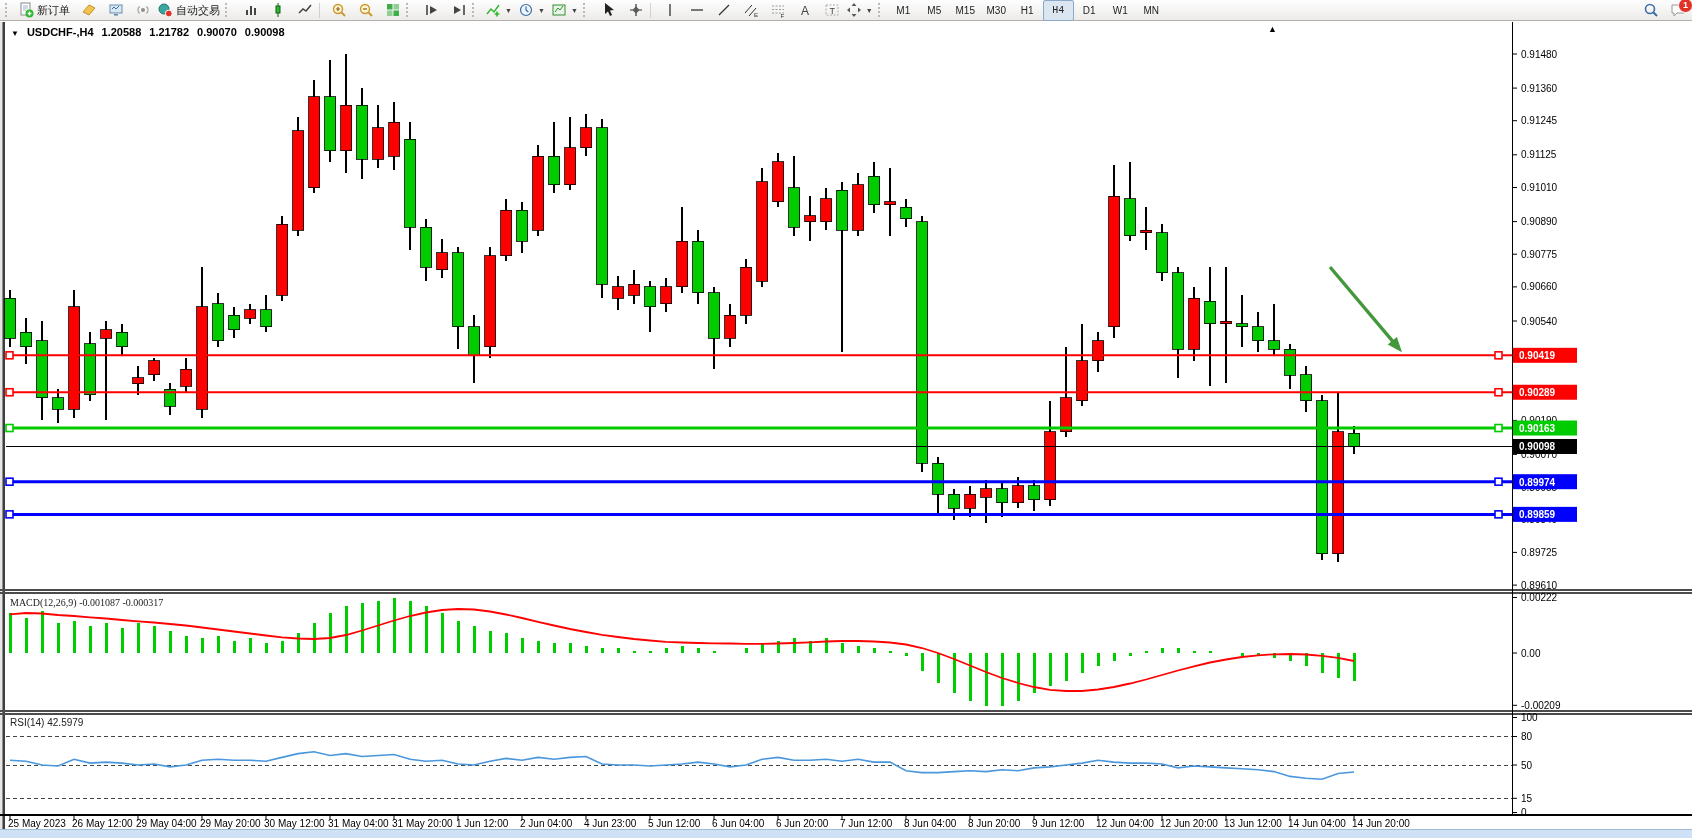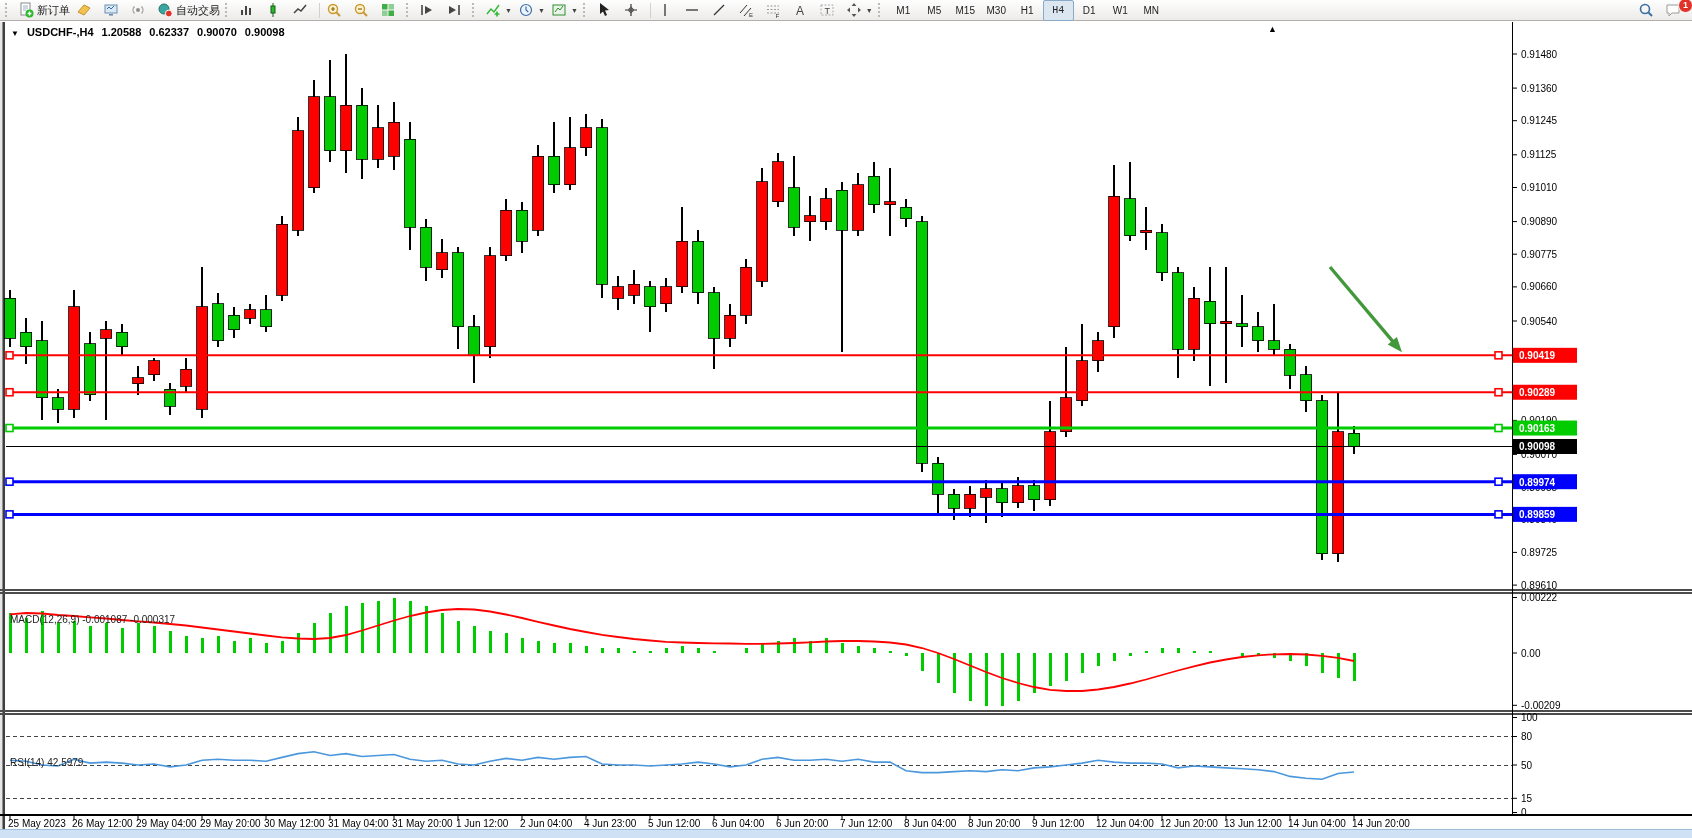--- a/index.html
+++ b/index.html
@@ -1,19 +1,19 @@
 <!DOCTYPE html>
 <html><head>
 <meta charset="utf-8">
 <style>
   html,body{margin:0;padding:0;background:#fff;}
   body{width:1692px;height:838px;overflow:hidden;font-family:"Liberation Sans",sans-serif;position:relative;}
   
   .toolbar{position:absolute;top:0;left:0;width:1692px;height:21px;background:linear-gradient(#fefefe,#ecebe9);border-bottom:1px solid #b3b0ac;display:flex;align-items:center;padding:0 3px;box-sizing:border-box;z-index:40;}
-  .tbtn{height:19px;min-width:21px;display:flex;align-items:center;justify-content:flex-start;gap:3px;padding:0 2px;border:1px solid transparent;border-radius:2px;font-size:11px;color:#1a1a1a;cursor:default;}
+  .tbtn{height:19px;min-width:21px;display:flex;align-items:center;justify-content:flex-end;gap:3px;padding:0 2px;border:1px solid transparent;border-radius:2px;font-size:11px;color:#1a1a1a;cursor:default;}
   .tbtn.active{border:1px solid #8aa8c8;background:#dce6f1;font-family:Liberation Mono, monospace;}
   .tbtn svg{width:16px;height:16px;display:block;}
   .tf{min-width:25px;font-size:10px;color:#222;justify-content:center;}
   .grip{width:4px;height:14px;border-left:2px dotted #bcb9b4;margin:0 4px 0 2px;}
   .vsep{width:1px;height:15px;background:#d4d1cd;margin:0 3px;}
   .caret{font-size:7px;color:#444;margin-left:1px;}
   .tb-right{margin-left:auto;display:flex;align-items:center;}
   .chatwrap{position:relative;}
   .badge{position:absolute;top:-3px;right:-5px;background:#e03226;color:#fff;font-size:9px;font-weight:bold;border-radius:8px;min-width:13px;height:13px;line-height:13px;text-align:center;border:1px solid #fff;}
   
@@ -702,23 +702,23 @@
         <line x1="1330.0" y1="267.0" x2="1394.9" y2="343.8" stroke="#44983c" stroke-width="3.4"></line>
         <polygon points="1402.0,352.2 1387.7,344.6 1396.9,336.9" fill="#44983c"></polygon>
       </g>
     </svg>
   </div>
 
 <div class="hdr">
   <span class="tri">▼</span>
   <span>USDCHF-,H4</span>
   <span>1.20588</span>
-  <span>0.62337</span>
+  <span>1.21782</span>
   <span>0.90070</span>
   <span>0.90098</span>
 </div>
 
 <div class="shiftmark">▲</div>
 
-<div class="indlbl" style="top:614px;">MACD(12,26,9) -0.001087 -0.000317</div>
-<div class="indlbl" style="top:757px;text-align:center;">RSI(14) 42.5979</div>
+<div class="indlbl" style="top:597px;font-family:Liberation Serif, serif;">MACD(12,26,9) -0.001087 -0.000317</div>
+<div class="indlbl" style="top:717px;text-align:center;">RSI(14) 42.5979</div>
 
 <div class="scrollbar"></div>
 
 </body></html>

